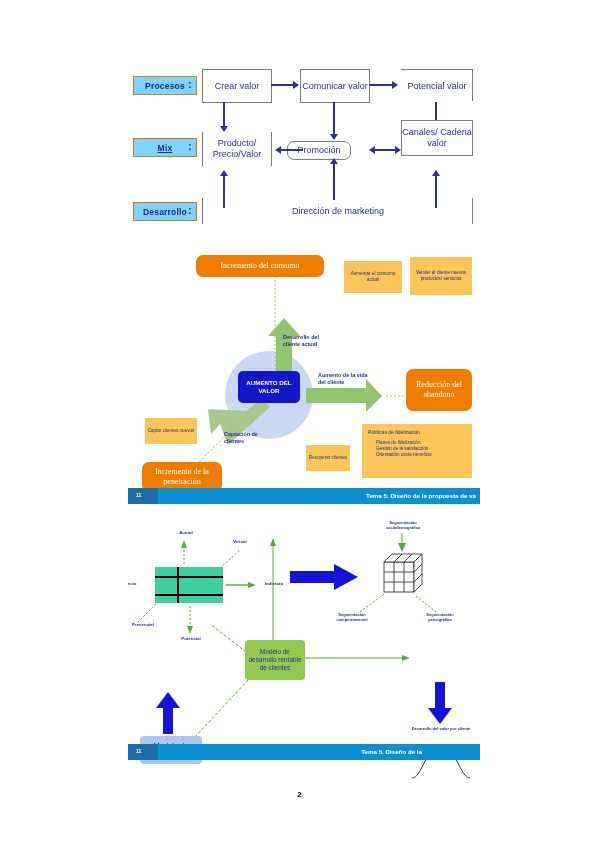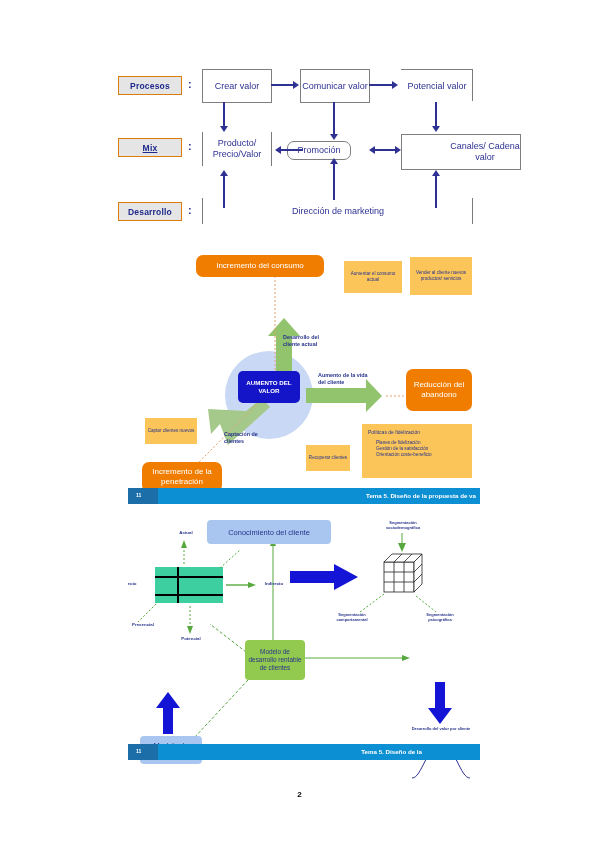--- a/index.html
+++ b/index.html
@@ -6,24 +6,25 @@
   body{
     width:599px;height:848px;position:relative;overflow:hidden;
     font-family:"Liberation Sans", sans-serif;
     color:#2e3192;
   }
   .page{position:absolute;left:0;top:0;width:599px;height:848px;background:#fff;}
 
   
   #fig1{position:absolute;left:118px;top:62px;width:372px;height:172px;}
   .lbl-orange{
-    position:absolute;background:#e5e5e5;border:1px solid #d97c0c;
+    position:absolute;background:#7dd3fc;border:1px solid #d97c0c;
     color:#1f2a8c;font-weight:bold;font-size:8.5px;
     display:flex;align-items:center;justify-content:center;
     letter-spacing:.2px;
+    margin-left:15px;
   }
   .colon{position:absolute;color:#2e3192;font-weight:bold;font-size:11px;line-height:11px;}
   .vbar{position:absolute;background:#7a7a7a;width:1.4px;}
   .f1box{
     position:absolute;border:1.3px solid #7f7f7f;background:#fff;
     color:#2e3192;font-size:9px;line-height:11px;text-align:center;
     display:flex;align-items:center;justify-content:center;
   }
   .arr{position:absolute;background:#2e3192;}
   .arrh{height:1.7px;}
@@ -40,20 +41,21 @@
   .slidefoot{position:absolute;left:0;bottom:0;height:16px;width:100%;background:#0d8fd4;}
   .slidefoot .dark{position:absolute;left:0;top:0;width:30px;height:16px;background:#1b6ea8;}
   .slidefoot .num{position:absolute;left:8px;top:4px;font-size:5px;color:#fff;font-weight:bold;}
   .slidefoot .ttl{position:absolute;right:4px;top:4px;font-size:6.2px;color:#fff;font-weight:bold;white-space:nowrap;}
 
   .orangepill{
     position:absolute;background:#f07d00;border-radius:7px;color:#fff;
     font-size:8px;line-height:10px;text-align:center;font-weight:500;
     display:flex;align-items:center;justify-content:center;padding:2px;
     box-sizing:border-box;
+    font-family:Liberation Serif, serif;
   }
   .yellowbox{
     position:absolute;background:#fbc55a;color:#27348b;
     font-size:4.6px;line-height:6px;text-align:center;
     display:flex;align-items:center;justify-content:center;padding:2px;
     box-sizing:border-box;
   }
   .yellowbox.left{text-align:left;justify-content:flex-start;}
   .circlehalo{
     position:absolute;border-radius:50%;background:#c9d9f5;
@@ -133,21 +135,21 @@
 
     <div class="vbar" style="left:84px;top:70px;height:34px;"></div>
     <div class="f1box" style="left:85px;top:70px;width:68px;height:34px;border:none;">
       <span>Producto/ Precio/Valor</span>
     </div>
     <div class="vbar" style="left:153px;top:70px;height:34px;"></div>
 
     <div class="f1box" style="left:169px;top:79px;width:62px;height:17px;border-radius:7px;">
       <span>Promoción</span>
     </div>
-    <div class="f1box" style="left:283px;top:72px;width:70px;height:34px;padding-left:48px;">
+    <div class="f1box" style="left:283px;top:58px;width:70px;height:34px;">
       <span>Canales/ Cadena valor</span>
     </div>
 
     <div class="arr arrh" style="left:162px;top:87px;width:23px;"></div>
     <div class="ahead ahead-l" style="left:157px;top:83.5px;"></div>
 
     <div class="arr arrh" style="left:256px;top:87px;width:22px;"></div>
     <div class="ahead ahead-l" style="left:251px;top:83.5px;"></div>
     <div class="ahead ahead-r" style="left:277px;top:83.5px;"></div>
 
@@ -282,23 +284,20 @@
     <svg style="position:absolute;left:0;top:0;width:352px;height:268px;" viewBox="0 0 352 268">
       <line x1="274" y1="21" x2="274" y2="33" stroke="#57a93f" stroke-width="1"></line>
       <polygon points="274,40 270,31 278,31" fill="#57a93f"></polygon>
       <line x1="256" y1="82" x2="232" y2="100" stroke="#57a93f" stroke-width="1" stroke-dasharray="2 2"></line>
       <line x1="288" y1="84" x2="308" y2="100" stroke="#57a93f" stroke-width="1" stroke-dasharray="2 2"></line>
     </svg>
     <div class="clabel2" style="left:252px;top:8px;width:46px;">Segmentación sociodemográfica</div>
     <div class="clabel2" style="left:202px;top:100px;width:44px;">Segmentación comportamental</div>
     <div class="clabel2" style="left:290px;top:100px;width:44px;">Segmentación psicográfica</div>
 
-    <div class="bluebox" style="left:79px;top:8px;width:124px;height:24px;">
-      <span>Conocimiento del cliente</span>
-    </div>
     <div class="greenbox" style="left:117px;top:128px;width:60px;height:40px;">
       <span>Modelo de desarrollo rentable de clientes</span>
     </div>
     <div class="bluebox" style="left:12px;top:224px;width:62px;height:28px;">
       <span>Modelo de relacion</span>
     </div>
 
     <svg style="position:absolute;left:28px;top:180px;width:24px;height:42px;" viewBox="0 0 24 42">
       <polygon points="12,0 24,16 17,16 17,42 7,42 7,16 0,16" fill="#1414d6"></polygon>
     </svg>

